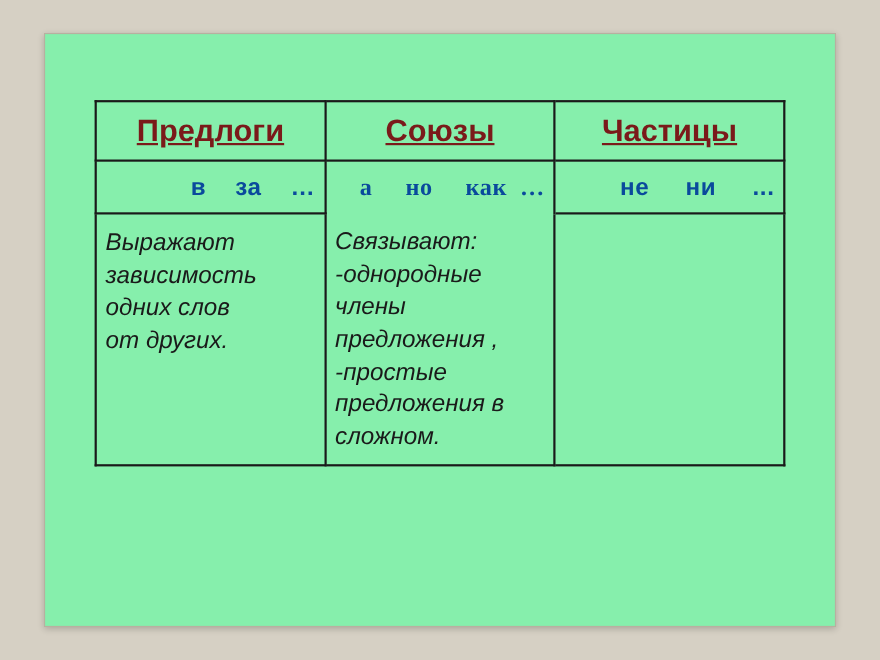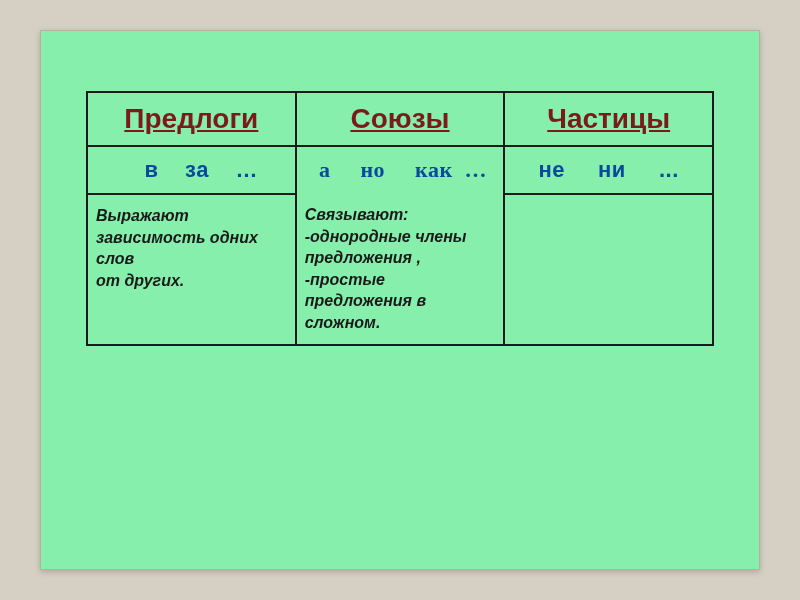--- a/index.html
+++ b/index.html
@@ -35,28 +35,28 @@
     font-size: 28px;
     font-weight: bold;
     color: #7a1a1a;
     text-decoration: underline;
     padding: 10px 6px;
   }
   .examples-cell {
     font-size: 22px;
     font-weight: bold;
     color: #0a4a9c;
-    text-align: center;
+    text-align: right;
     padding: 10px 8px;
     white-space: pre;
     letter-spacing: 0.5px;
   }
   .desc-cell {
-    font-size: 16px;
-    font-weight: bold;
+    font-size: 22px;
+    font-weight: normal;
     font-style: italic;
     color: #1a1a1a;
     padding: 10px 8px;
     line-height: 1.35;
   }
   .w33 { width: 33.3%; }
   .no-bottom { border-bottom: none; font-family: Liberation Serif, serif; }
   .no-top { border-top: none; }
 </style>
 </head>

